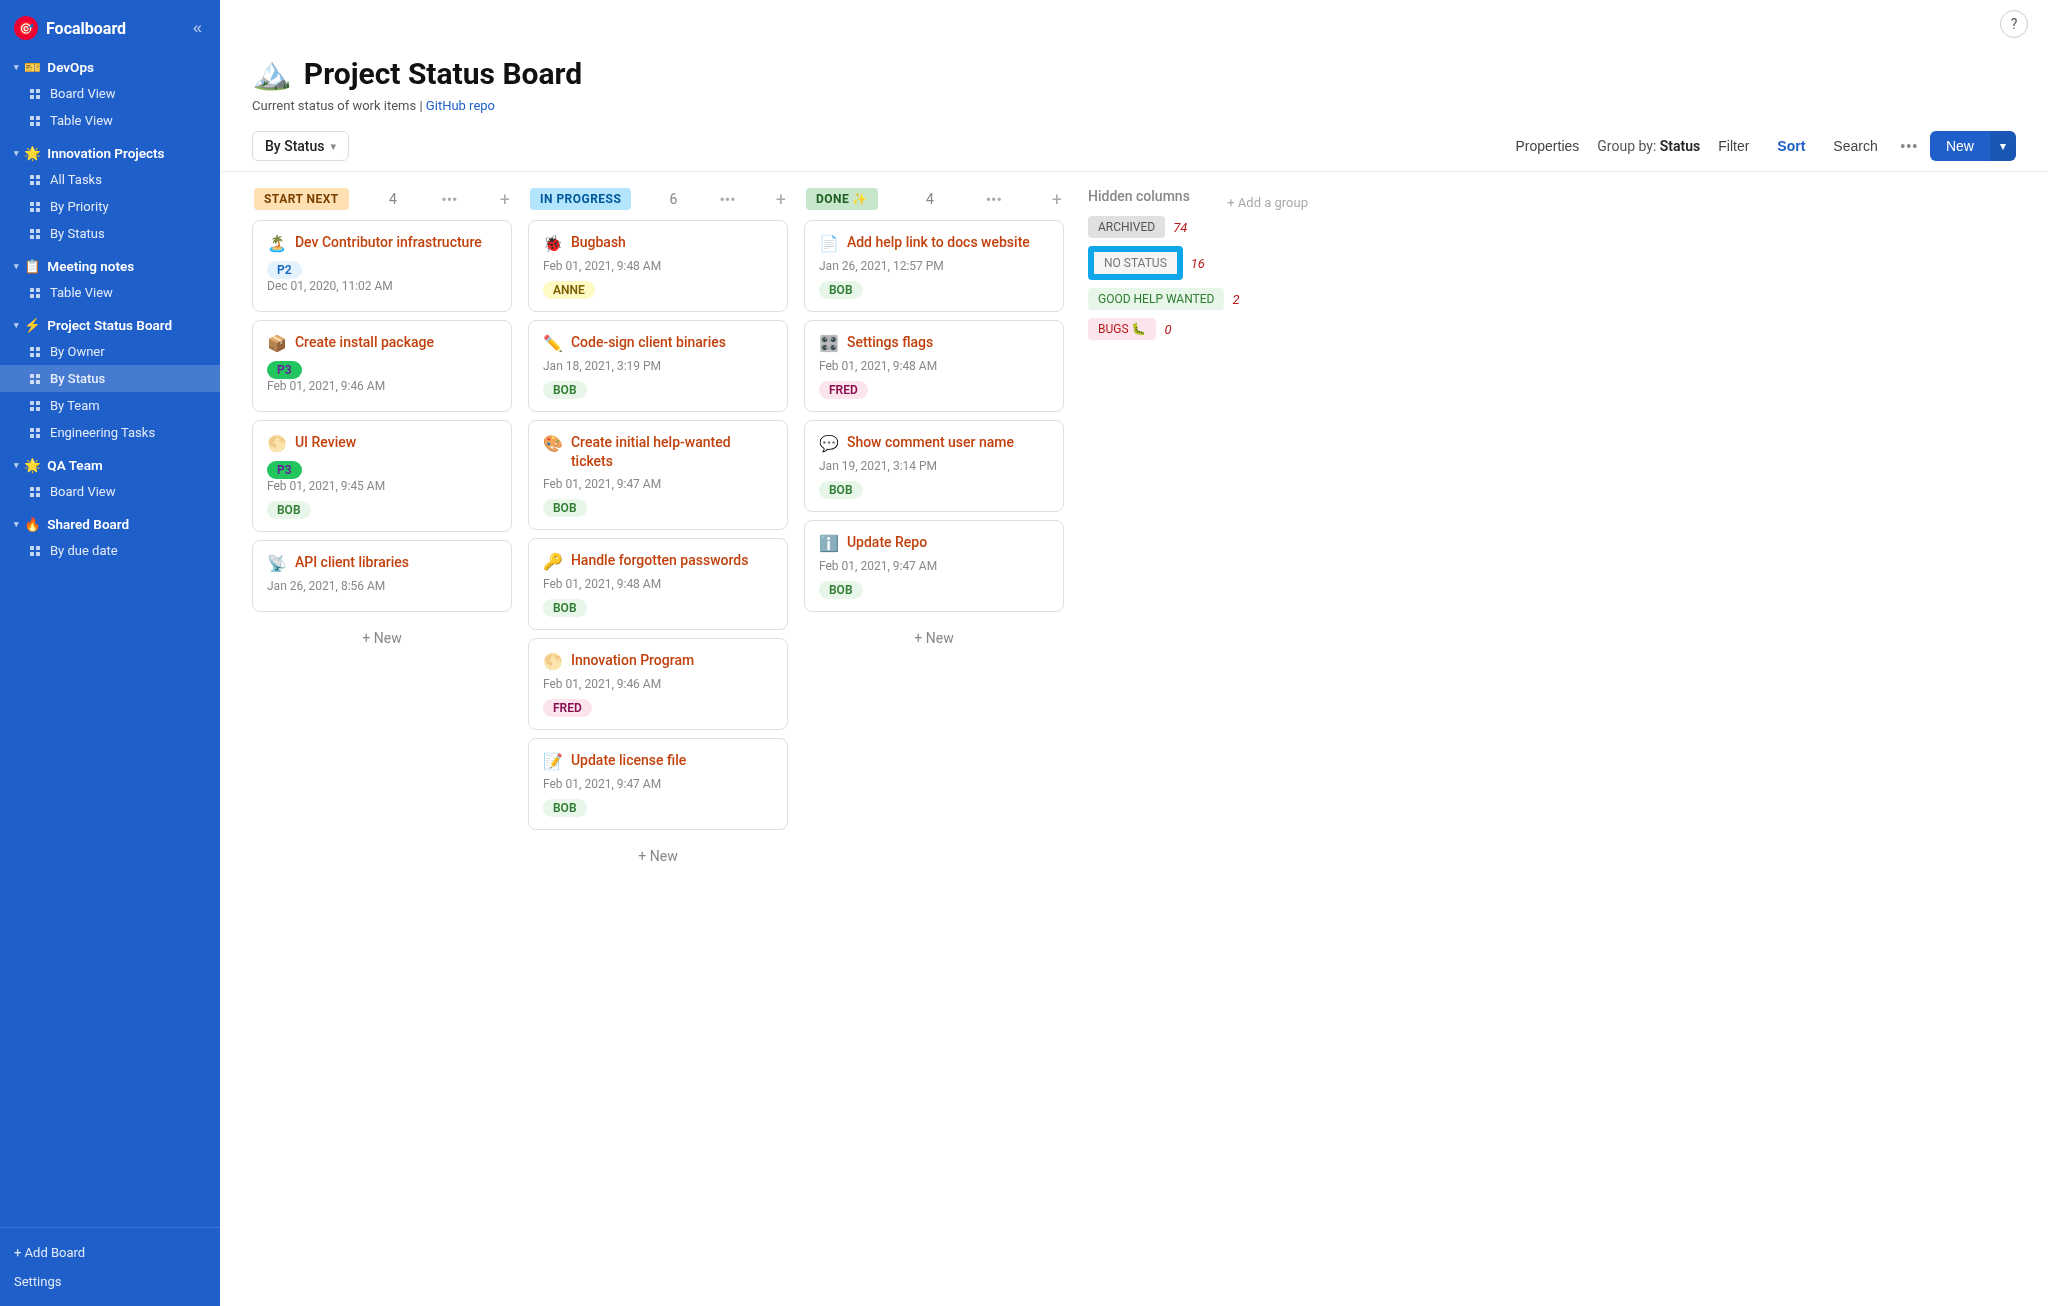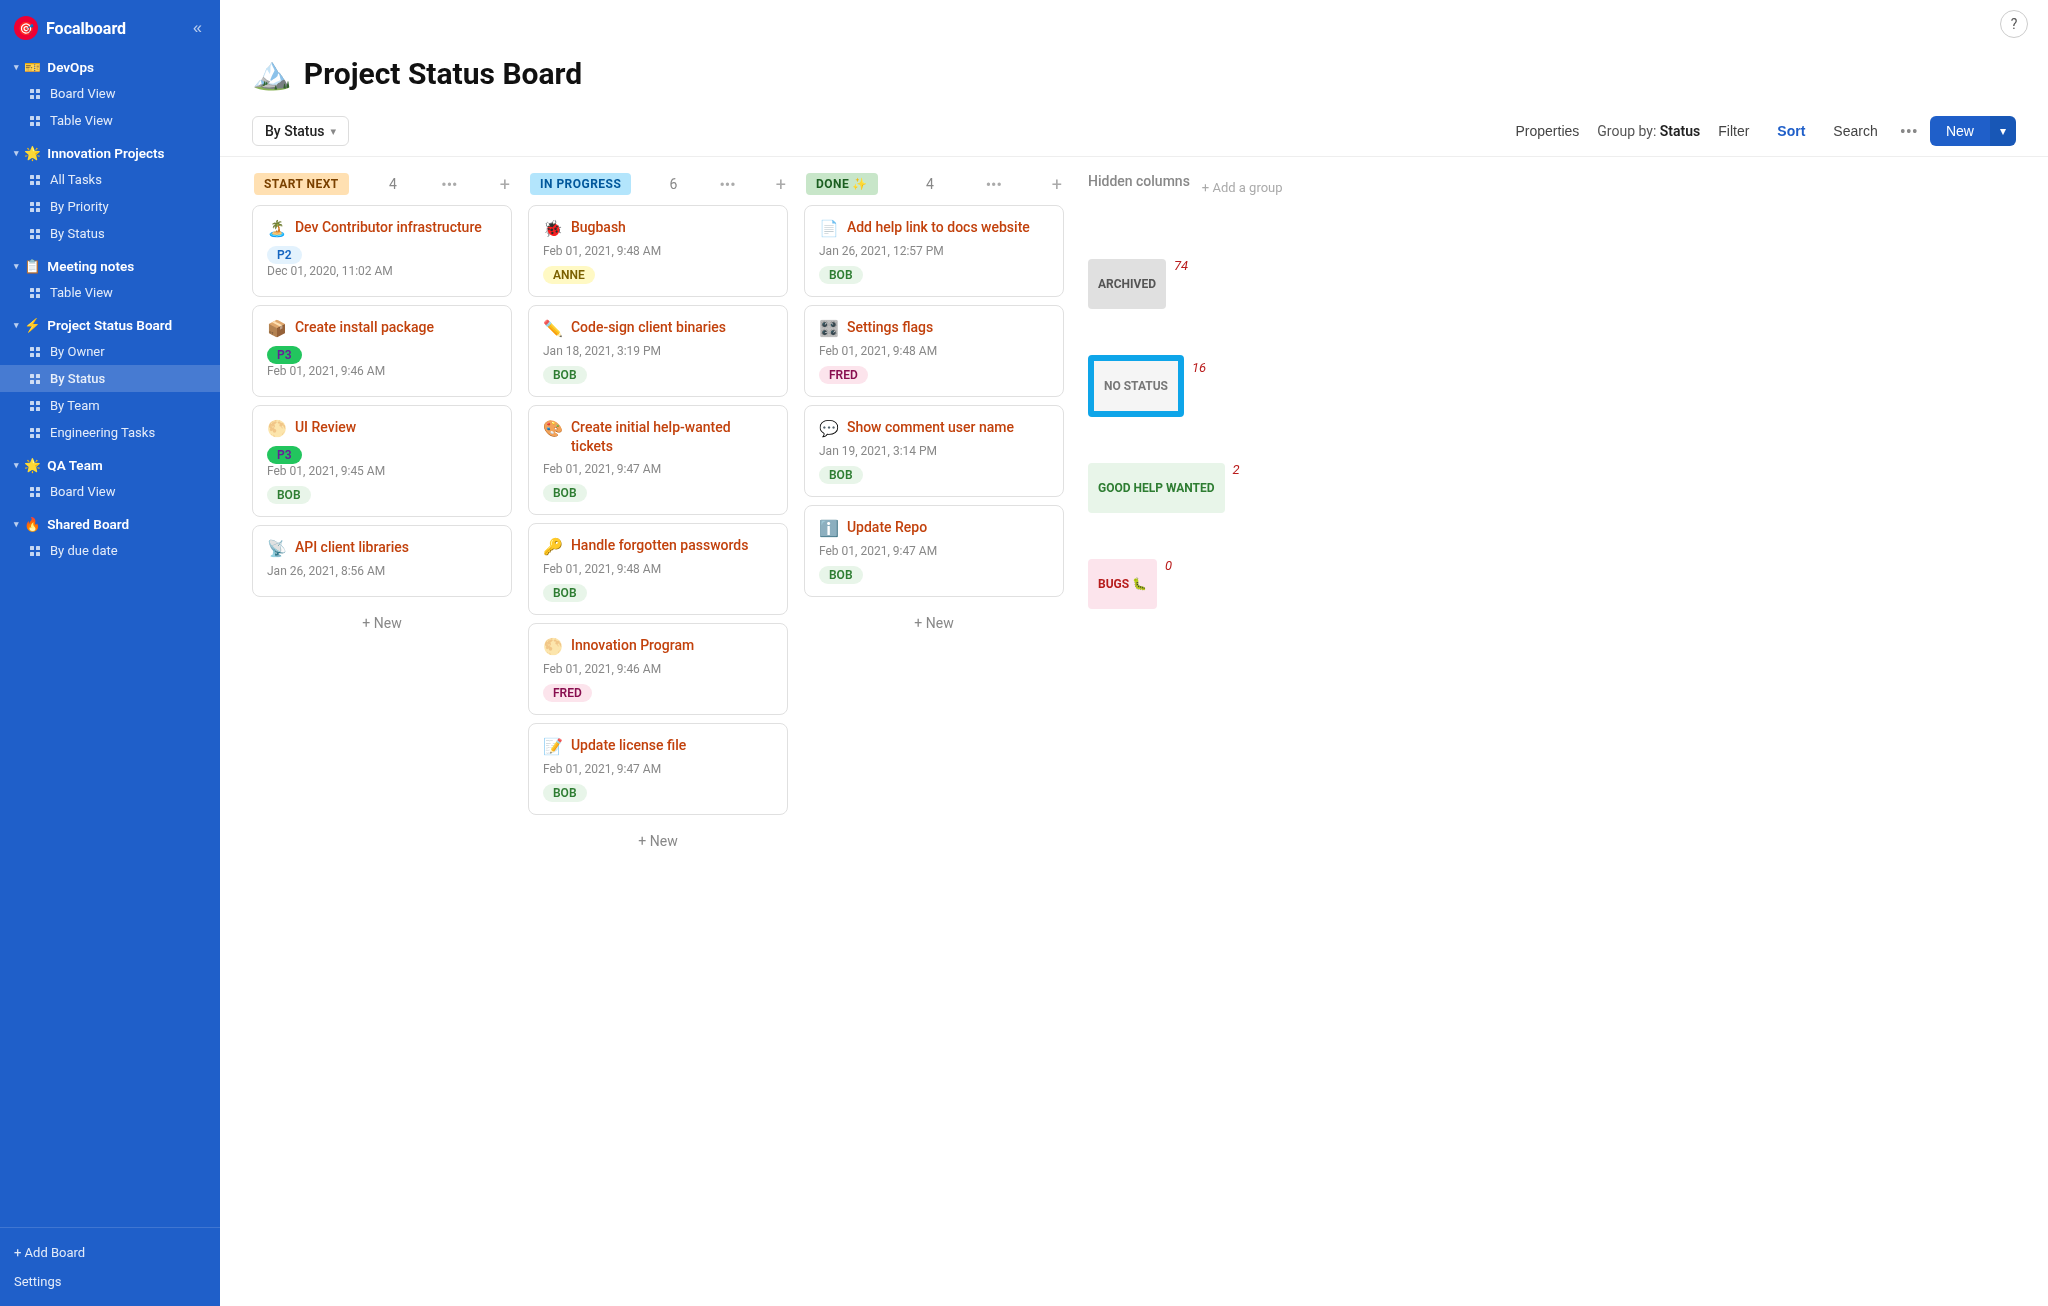--- a/index.html
+++ b/index.html
@@ -297,25 +297,24 @@
       margin-bottom: 12px;
       font-weight: 500;
     }
     .hidden-col-row {
       display: flex;
       align-items: center;
       gap: 8px;
       margin-bottom: 8px;
     }
     .hidden-col-badge {
-      padding: 18px 10px;
+      padding: 4px 10px;
       border-radius: 4px;
       font-size: 12px;
-      font-weight: 700;
-      margin-top: 38px;
+      font-weight: 400;
     }
     .hbadge-archived { background: #e0e0e0; color: #555; }
     .hbadge-nostatus { background: #f5f5f5; color: #777; border: 6px solid #0ea5e9; }
     .hbadge-goodhelp { background: #e8f5e9; color: #2e7d32; }
     .hbadge-bugs { background: #fce4ec; color: #b71c1c; }
     .hidden-col-count { font-size: 13px; color: #b91c1c; font-style: italic; }
     .add-group-btn {
       font-size: 13px; color: #aaa; cursor: pointer; margin-left: 12px; white-space: nowrap;
     }
   </style>
@@ -523,20 +522,24 @@
 
 <div id="main">
   <div id="topbar">
     <div class="topbar-help">?</div>
   </div>
 
   <div id="board-header">
     <div class="board-title-row">
       <span class="board-emoji">🏔️</span>
       <h1 class="board-title">Project Status Board</h1>
+    </div>
+    <div class="board-subtitle">
+      <span>Current status of work items | </span>
+      <a href="#">GitHub repo</a>
     </div>
   </div>
 
   <div id="toolbar">
     <div class="view-selector">
       <span>By Status</span>
       <span class="chevron">▾</span>
     </div>
     <div class="toolbar-spacer"></div>
     <button class="toolbar-btn">Properties</button>
@@ -709,21 +712,21 @@
             <span class="card-title">Update Repo</span>
           </div>
           <div class="card-meta">Feb 01, 2021, 9:47 AM</div>
           <span class="card-tag tag-bob">BOB</span>
         </div>
 
         <div class="col-add-new">+ New</div>
       </div>
 
       <div class="hidden-cols-panel">
-        <div style="display:flex;align-items:center;margin-bottom:20px;">
+        <div style="display:flex;align-items:center;justify-content:space-between;margin-bottom:0;">
           <span class="hidden-cols-title">Hidden columns</span>
           <span class="add-group-btn">+ Add a group</span>
         </div>
 
         <div class="hidden-col-row">
           <span class="hidden-col-badge hbadge-archived">ARCHIVED</span>
           <span class="hidden-col-count">74</span>
         </div>
         <div class="hidden-col-row">
           <span class="hidden-col-badge hbadge-nostatus">NO STATUS</span>

